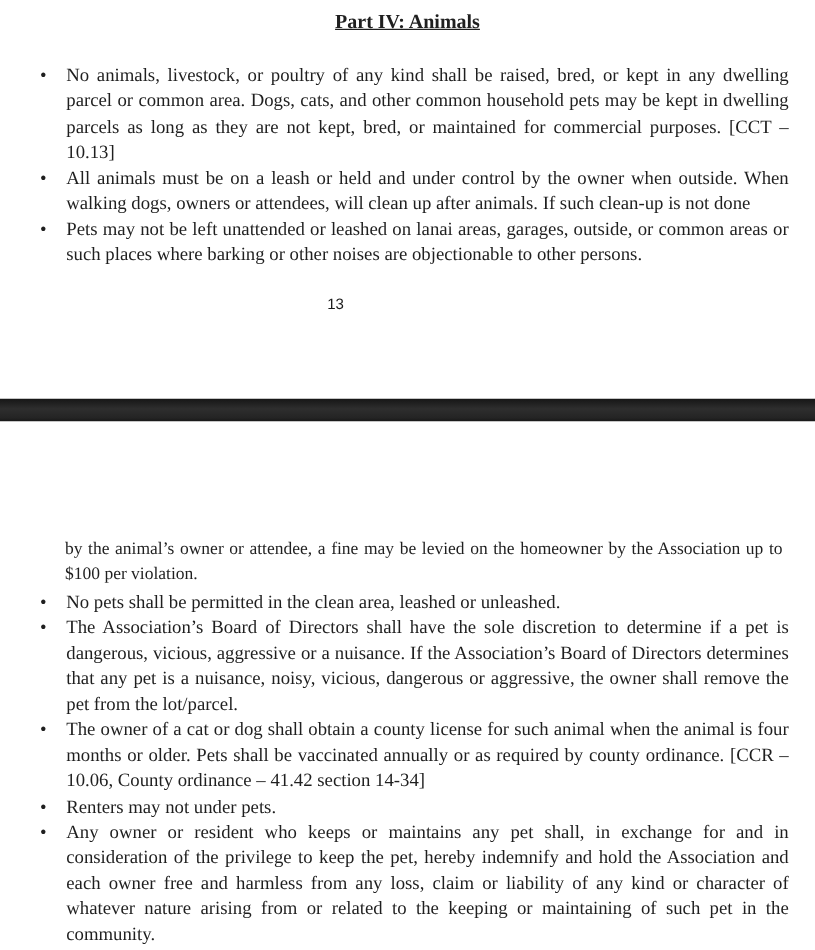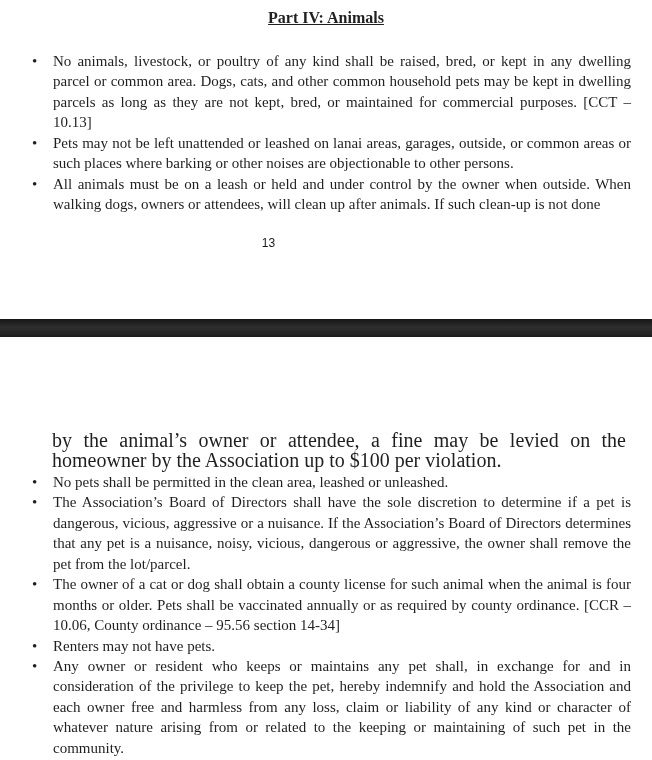--- a/index.html
+++ b/index.html
@@ -82,48 +82,48 @@
     position: absolute;
     top: 430px;
     left: 0;
     width: 652px;
   }
   .continuation {
     margin: 0;
     padding: 0 22px 0 52px;
     box-sizing: border-box;
     width: 648px;
-    font-size: 20px;
+    font-size: 14px;
     line-height: 20.45px;
     text-align: justify;
     font-family: Liberation Serif, serif;
   }
 </style>
 </head>
 <body>
 
 <div class="page">
 
   <div class="doc-title">Part IV: Animals</div>
 
   <ul class="doc-list top-list">
     <li>No animals, livestock, or poultry of any kind shall be raised, bred, or kept in any dwelling parcel or common area. Dogs, cats, and other common household pets may be kept in dwelling parcels as long as they are not kept, bred, or maintained for commercial purposes. [CCT – 10.13]</li>
+    <li>All animals must be on a leash or held and under control by the owner when outside.  When walking dogs, owners or attendees, will clean up after animals.  If such clean-up is not done</li>
     <li>Pets may not be left unattended or leashed on lanai areas, garages, outside, or common areas or such places where barking or other noises are objectionable to other persons.</li>
-    <li>All animals must be on a leash or held and under control by the owner when outside.  When walking dogs, owners or attendees, will clean up after animals.  If such clean-up is not done</li>
   </ul>
 
   <div class="page-number">13</div>
 
   <div class="page-separator"></div>
 
   <div class="bottom-block">
     <p class="continuation">by the animal’s owner or attendee, a fine may be levied on the homeowner by the Association up to $100 per violation.</p>
 
     <ul class="doc-list">
       <li>No pets shall be permitted in the clean area, leashed or unleashed.</li>
       <li>The Association’s Board of Directors shall have the sole discretion to determine if a pet is dangerous, vicious, aggressive or a nuisance. If the Association’s Board of Directors determines that any pet is a nuisance, noisy, vicious, dangerous or aggressive, the owner shall remove the pet from the lot/parcel.</li>
-      <li>The owner of a cat or dog shall obtain a county license for such animal when the animal is four months or older. Pets shall be vaccinated annually or as required by county ordinance. [CCR – 10.06, County ordinance – 95.56 section 14-34]</li>
-      <li>Renters may not have pets.</li>
+      <li>The owner of a cat or dog shall obtain a county license for such animal when the animal is four months or older. Pets shall be vaccinated annually or as required by county ordinance. [CCR – 10.06, County ordinance – 41.42 section 14-34]</li>
+      <li>Renters may not under pets.</li>
       <li>Any owner or resident who keeps or maintains any pet shall, in exchange for and in consideration of the privilege to keep the pet, hereby indemnify and hold the Association and each owner free and harmless from any loss, claim or liability of any kind or character of whatever nature arising from or related to the keeping or maintaining of such pet in the community.</li>
     </ul>
   </div>
 
 </div>
 
 </body></html>

